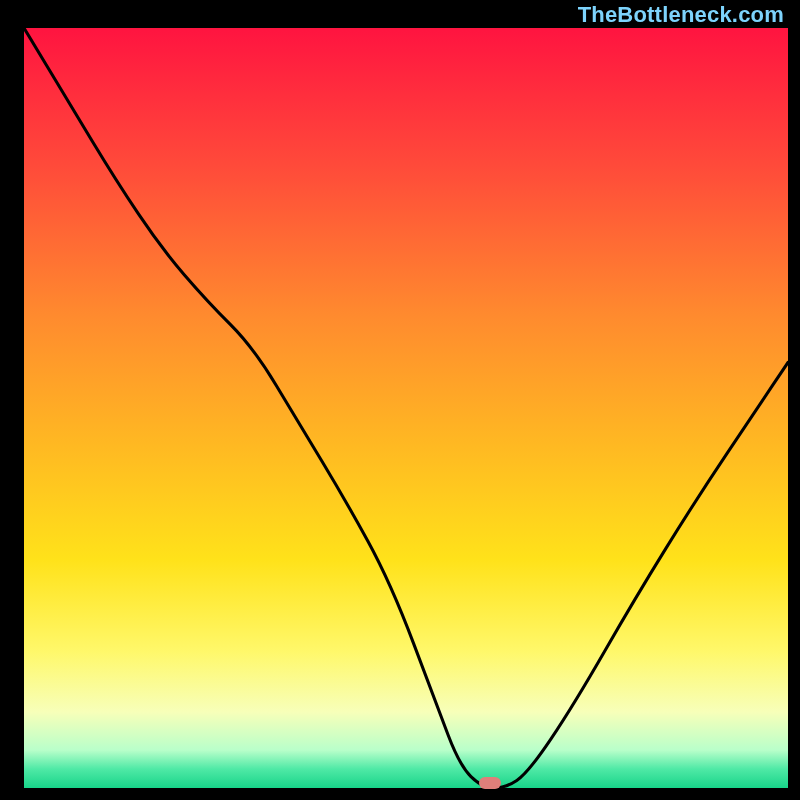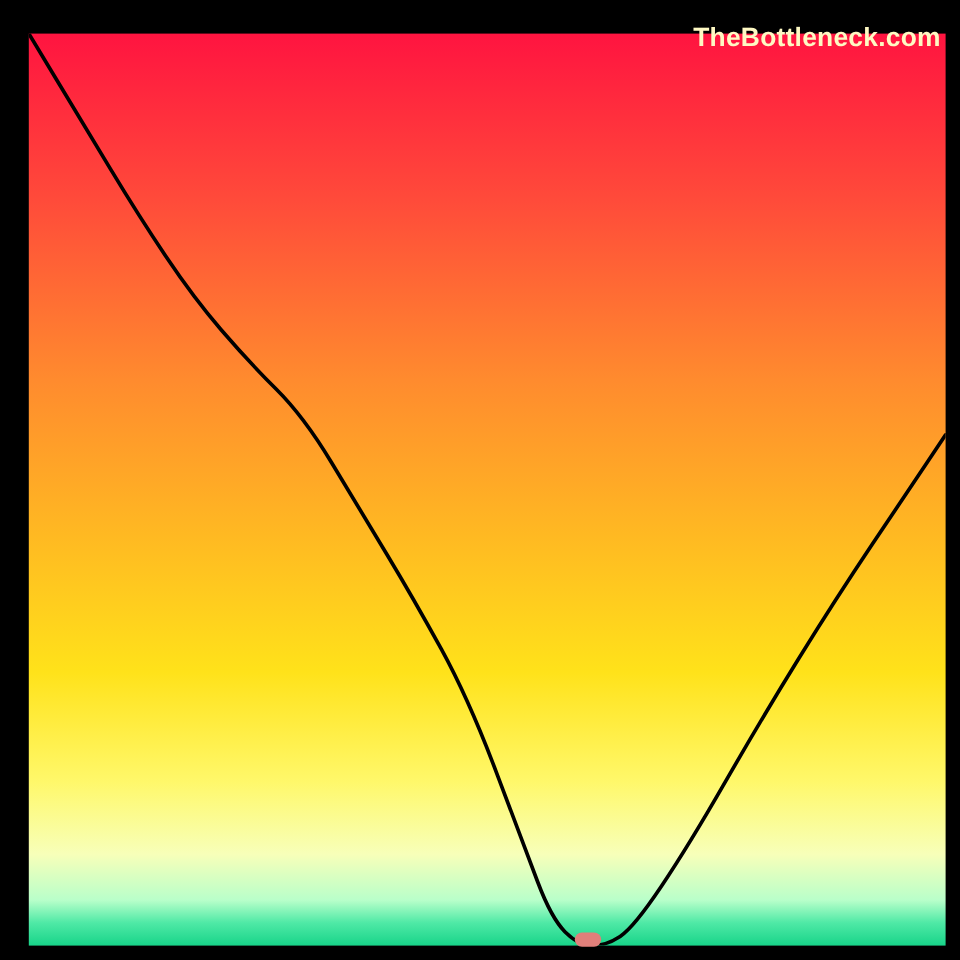--- a/index.html
+++ b/index.html
@@ -12,23 +12,23 @@
     overflow: hidden;
   }
   .frame {
     position: relative;
     width: 800px;
     height: 800px;
     box-sizing: border-box;
   }
   .watermark {
     position: absolute;
-    top: 18px;
+    top: 2px;
     right: 16px;
-    color: #fef9c3;
+    color: #7dd3fc;
     font-size: 22px;
     font-weight: 600;
     letter-spacing: 0.2px;
     z-index: 10;
   }
   .plot-outer {
     position: absolute;
     left: 24px;
     right: 12px;
     top: 28px;

